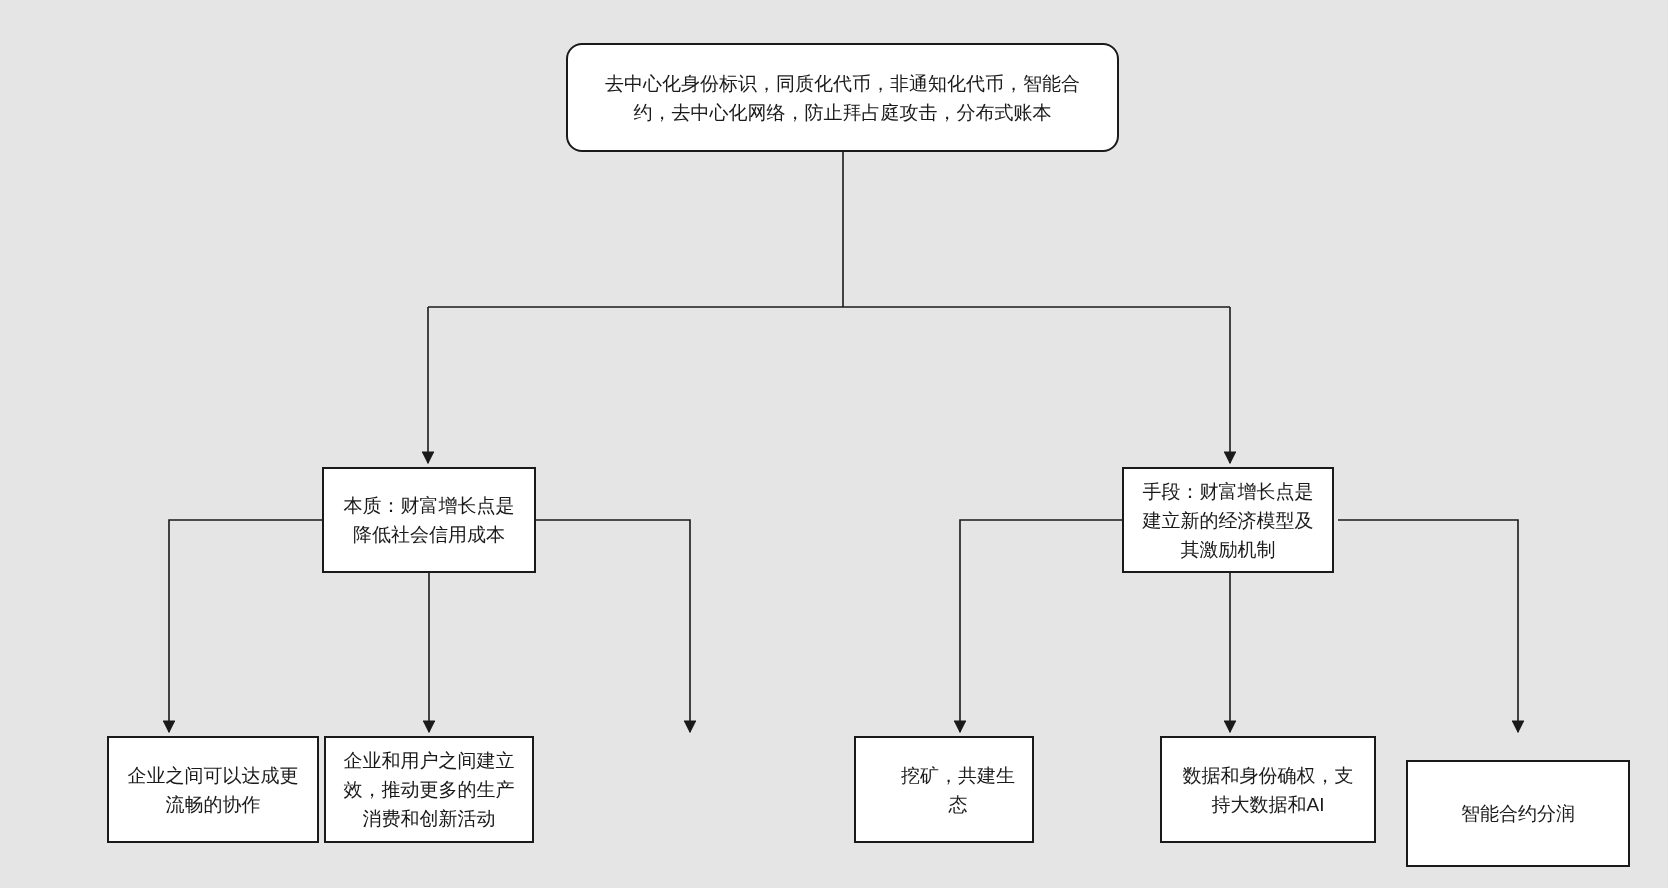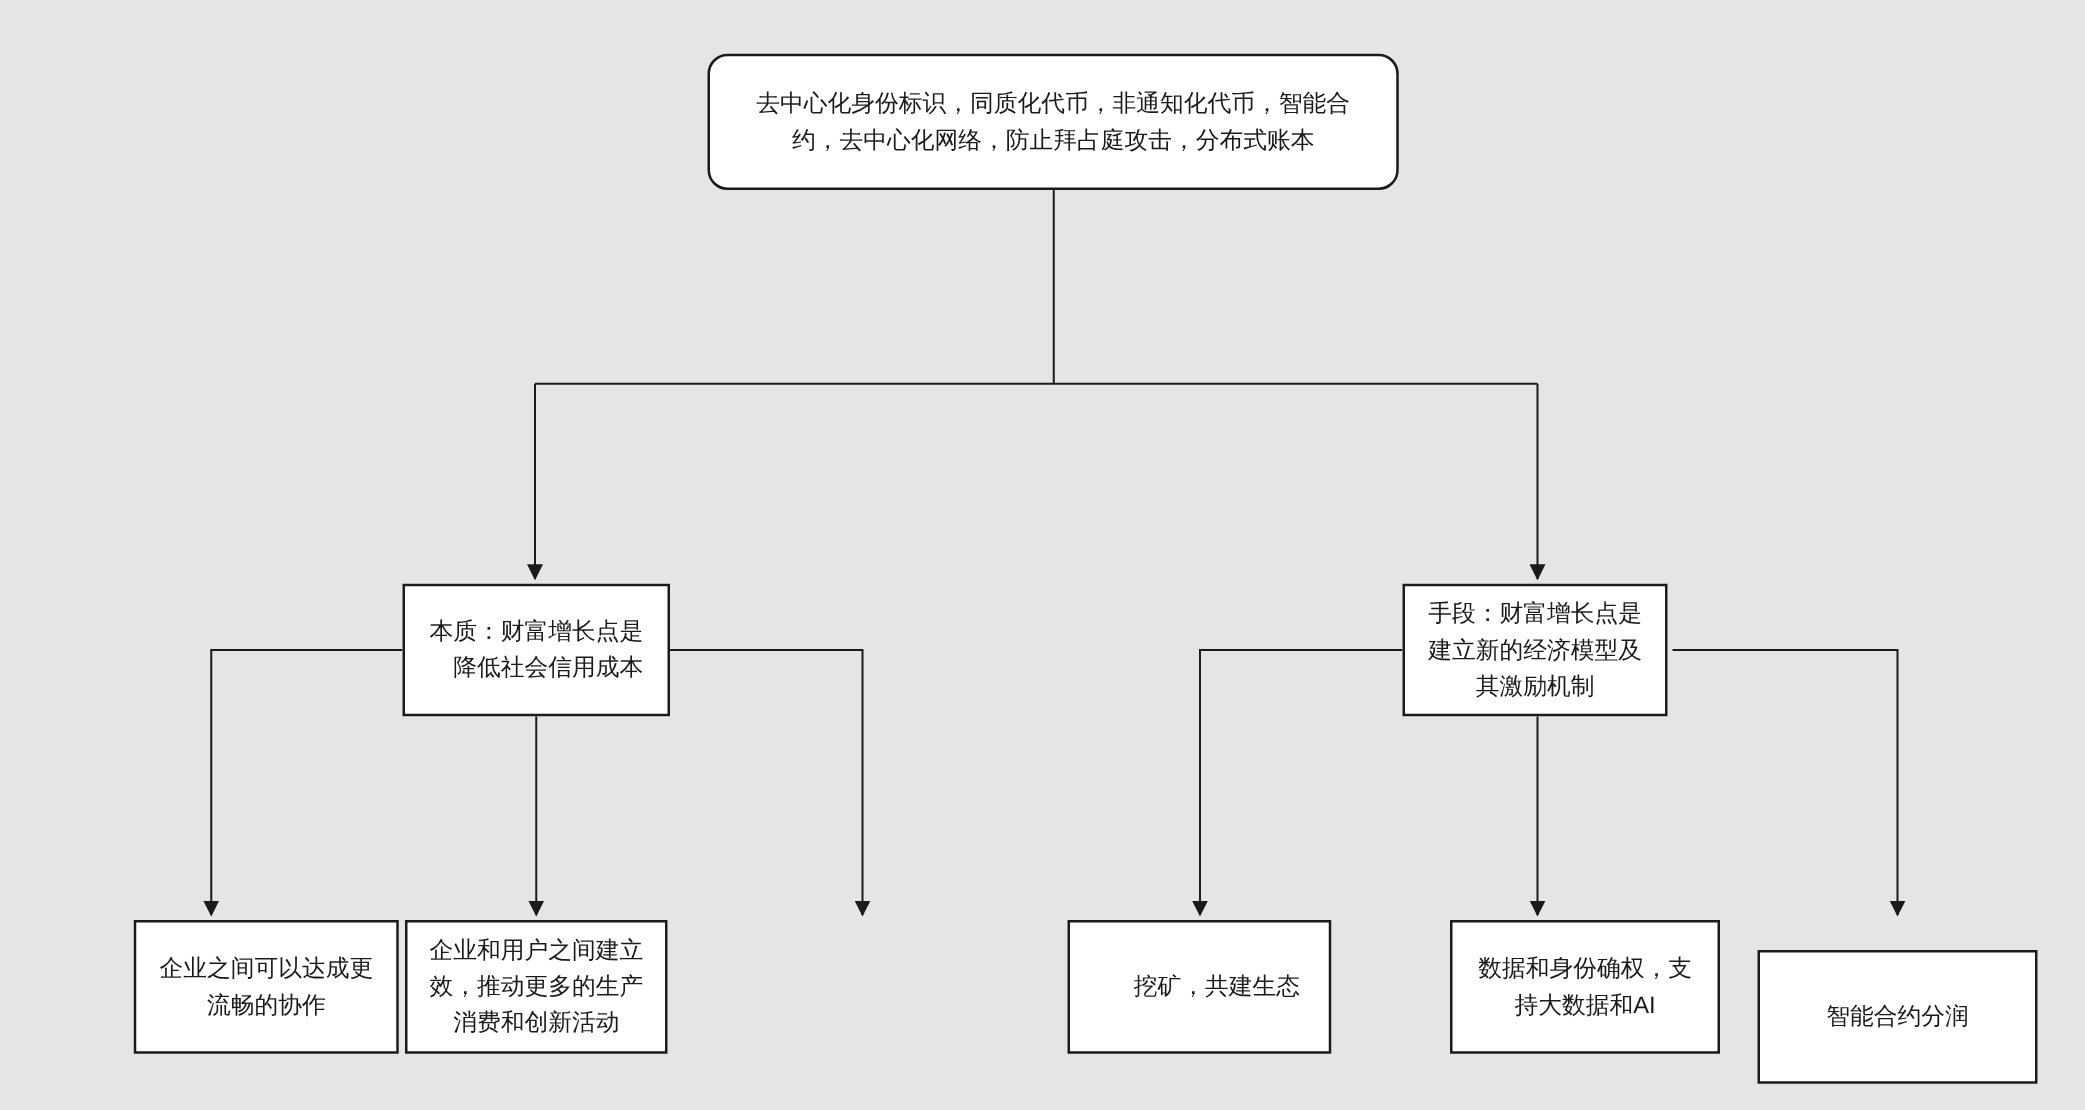--- a/index.html
+++ b/index.html
@@ -37,26 +37,26 @@
     padding: 4px 8px;
   }
   .node .label {
     white-space: pre-line;
   }
   .node.rounded {
     border-radius: 16px;
   }
   
   #node-root   { left: 566px;  top: 43px;  width: 553px; height: 109px; }
-  #node-essence{ left: 322px;  top: 467px; width: 214px; height: 106px; text-align: right; }
+  #node-essence{ left: 322px;  top: 467px; width: 214px; height: 106px; }
   #node-means  { left: 1122px; top: 467px; width: 212px; height: 106px; }
   #node-leaf1  { left: 63px;   top: 736px; width: 212px; height: 107px; margin-left: 44px; }
   #node-leaf2  { left: 324px;  top: 736px; width: 210px; height: 107px; }
   #node-leaf3  { left: 583px;  top: 736px; width: 214px; height: 107px; }
-  #node-leaf4  { left: 854px;  top: 736px; width: 211px; height: 107px; padding-left: 36px; }
+  #node-leaf4  { left: 854px;  top: 736px; width: 180px; height: 107px; padding-left: 36px; }
   #node-leaf5  { left: 1160px; top: 736px; width: 216px; height: 107px; }
   #node-leaf6  { left: 1406px; top: 760px; width: 224px; height: 107px; }
 </style>
 </head>
 <body>
 
 <div class="canvas">
 
   <svg class="connector-layer" width="1668" height="888" viewBox="0 0 1668 888" fill="none" stroke="#1a1a1a" stroke-width="1.6">
     <defs>

